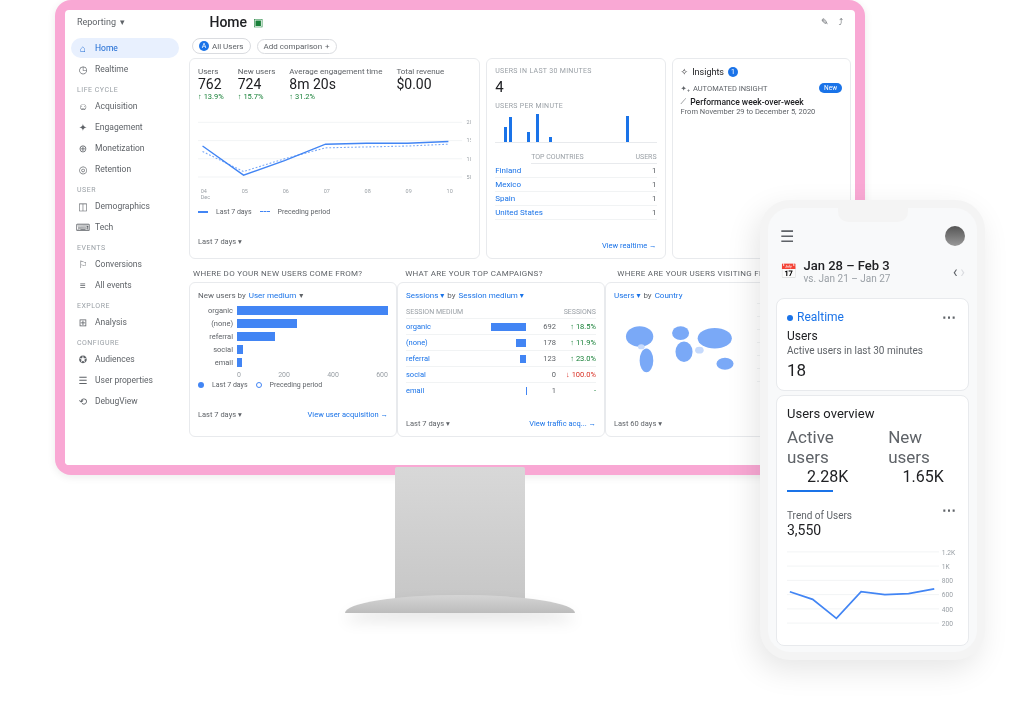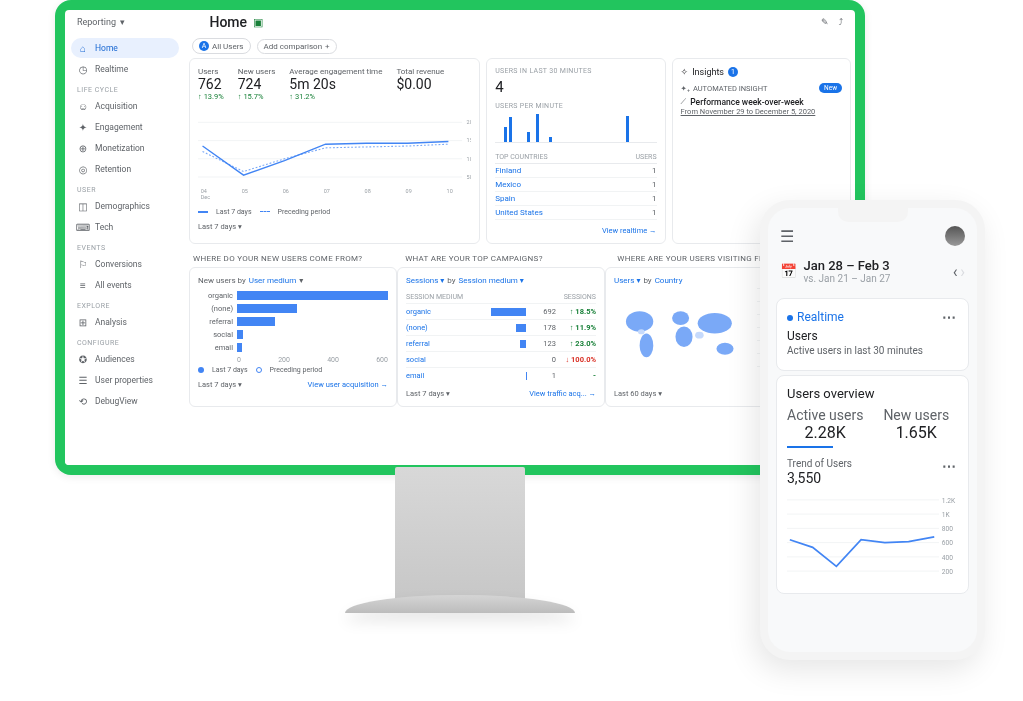--- a/index.html
+++ b/index.html
@@ -1,19 +1,19 @@
 <!DOCTYPE html>
 <html><head>
 <meta charset="utf-8">
 <style>
 * { box-sizing: border-box; margin: 0; padding: 0; }
 body { font-family: -apple-system, BlinkMacSystemFont, 'Segoe UI', Roboto, Arial, sans-serif; background: #fff; position: relative; width: 1023px; height: 701px; overflow: hidden; }
 
 
-.monitor { position: absolute; left: 55px; top: 0; width: 810px; height: 475px; background: #22c55e; border-radius: 16px; padding: 10px; box-shadow: 0 2px 8px rgba(0,0,0,0.08); }
+.monitor { position: absolute; left: 55px; top: 0; width: 810px; height: 475px; background: #f9a8d4; border-radius: 16px; padding: 10px; box-shadow: 0 2px 8px rgba(0,0,0,0.08); }
 .screen { width: 100%; height: 100%; background: #fff; border-radius: 4px; overflow: hidden; font-size: 9px; color: #5f6368; display: flex; flex-direction: column; }
 .stand { position: absolute; left: 395px; top: 467px; width: 130px; height: 135px; background: linear-gradient(180deg,#d8d8d8,#c7c7c7); border-radius: 2px; }
 .base { position: absolute; left: 345px; top: 595px; width: 230px; height: 18px; background: linear-gradient(180deg,#d5d5d5,#bcbcbc); border-radius: 50% / 100% 100% 0 0; box-shadow: 0 8px 15px rgba(0,0,0,0.1); }
 
 
 .topbar { display: flex; align-items: center; justify-content: space-between; padding: 4px 12px; }
 .reporting { display: flex; align-items: center; gap: 4px; font-size: 9px; color: #5f6368; cursor: pointer; }
 .home-title { font-size: 14px; font-weight: 500; color: #202124; display: flex; align-items: center; gap: 6px; padding-left: 45px; }
 .share-icons { display: flex; gap: 10px; color: #5f6368; }
 
@@ -38,57 +38,57 @@
 .metrics { display: flex; gap: 14px; margin-bottom: 8px; }
 .metric .lbl { color: #5f6368; font-size: 8px; }
 .metric .val { font-size: 14px; color: #202124; font-weight: 400; }
 .metric .delta { font-size: 7.5px; color: #188038; }
 .metric .delta::before { content: "↑ "; }
 
 .chart-svg { width: 100%; height: 95px; }
 .legend { display: flex; gap: 8px; font-size: 7px; color: #5f6368; margin-top: 2px; align-items: center; }
 .leg-sw { width: 10px; height: 2px; display: inline-block; }
 
-.footer-row { display: flex; justify-content: space-between; align-items: center; margin-top: 6px; font-size: 7.5px; color: #5f6368; }
+.footer-row { display: flex; justify-content: space-between; align-items: center; margin-top: 21px; font-size: 7.5px; color: #5f6368; }
 .link-btn { color: #1a73e8; cursor: pointer; }
 
 .mini-lbl { font-size: 7px; color: #9aa0a6; text-transform: uppercase; letter-spacing: 0.3px; margin-bottom: 3px; }
 .mini-val { font-size: 15px; color: #202124; margin-bottom: 6px; }
 .mini-bars { display: flex; align-items: flex-end; gap: 1.5px; height: 30px; margin-bottom: 8px; border-bottom: 1px solid #e8eaed; }
 .mini-bar { width: 3px; background: #1a73e8; }
 
 .country-table { width: 100%; }
-.country-table .hdr { display: flex; justify-content: space-between; font-size: 7px; color: #9aa0a6; text-transform: uppercase; border-bottom: 1px solid #e8eaed; padding: 2px 0; }
+.country-table .hdr { display: flex; justify-content: space-between; font-size: 7px; color: #9aa0a6; text-transform: uppercase; border-bottom: 1px solid #e8eaed; padding: 2px 0; margin-left: 36px; }
 .country-row { display: flex; justify-content: space-between; border-bottom: 1px solid #f1f3f4; padding: 2px 0; font-size: 8px; }
 .country-name { color: #1a73e8; cursor: pointer; }
 
 .insights-hdr { display: flex; align-items: center; gap: 4px; font-size: 9px; color: #202124; margin-bottom: 6px; }
 .insights-badge { background: #1a73e8; color: #fff; font-size: 7px; width: 10px; height: 10px; border-radius: 50%; display: inline-flex; align-items: center; justify-content: center; }
 .auto-insight-row { display: flex; justify-content: space-between; align-items: center; font-size: 7.5px; color: #5f6368; margin-bottom: 4px; }
 .new-badge { background: #1a73e8; color: #fff; font-size: 6.5px; padding: 1px 5px; border-radius: 7px; }
 .insight-title { font-size: 8.5px; color: #202124; font-weight: 500; }
-.insight-date { font-size: 7.5px; color: #5f6368; text-decoration: underline; }
+.insight-date { font-size: 7.5px; color: #5f6368; }
 
 .sec-head { font-size: 8px; color: #5f6368; text-transform: uppercase; letter-spacing: 0.3px; margin: 4px 0 4px 4px; }
 .sec-row { display: flex; }
 .dd-head { display: flex; align-items: center; gap: 3px; font-size: 8px; margin-bottom: 6px; }
 .dd-link { color: #1a73e8; cursor: pointer; }
 
 .hbar-row { display: flex; align-items: center; gap: 4px; margin-bottom: 4px; font-size: 7.5px; }
 .hbar-lbl { width: 35px; text-align: right; color: #5f6368; }
 .hbar-bar { height: 9px; background: #4285f4; }
 .axis-lbls { display: flex; justify-content: space-between; font-size: 7px; color: #9aa0a6; padding-left: 39px; }
 
 .session-table .hdr { display: flex; justify-content: space-between; font-size: 7px; color: #9aa0a6; text-transform: uppercase; padding: 2px 0; }
 .session-row { display: flex; align-items: center; font-size: 7.5px; padding: 3px 0; border-top: 1px solid #f1f3f4; }
 .sr-med { flex: 1; color: #1a73e8; cursor: pointer; }
 .sr-bar { width: 35px; height: 8px; margin-right: 6px; position: relative; }
 .sr-bar-fill { position: absolute; right: 0; top: 0; bottom: 0; background: #4285f4; }
 .sr-val { width: 24px; text-align: right; }
-.sr-pct { width: 40px; text-align: right; color: #188038; font-weight: bold; }
+.sr-pct { width: 40px; text-align: right; color: #188038; }
 .sr-pct.neg { color: #d93025; }
 
 .map-svg { width: 100%; height: 90px; }
 .map-countries { font-size: 7.5px; }
 .map-countries .hdr { display: flex; justify-content: flex-end; font-size: 7px; color: #9aa0a6; text-transform: uppercase; padding: 2px 0; }
 .map-row { display: flex; justify-content: flex-end; padding: 1.5px 0; border-top: 1px solid #f1f3f4; }
 
 
 .phone { position: absolute; left: 760px; top: 200px; width: 225px; height: 460px; background: #f4f4f4; border-radius: 30px; padding: 8px; box-shadow: -5px 10px 30px rgba(0,0,0,0.1); }
 .phone-screen { width: 100%; height: 100%; background: #f8f9fa; border-radius: 22px; overflow: hidden; font-size: 11px; color: #5f6368; position: relative; }
@@ -105,21 +105,21 @@
 
 .pcard { background: #fff; border: 1px solid #e8eaed; border-radius: 8px; margin: 4px 8px; padding: 10px; }
 .pcard-hdr { display: flex; justify-content: space-between; align-items: center; margin-bottom: 4px; }
 .rt-dot { width: 6px; height: 6px; border-radius: 50%; background: #1a73e8; display: inline-block; margin-right: 4px; }
 .rt-title { color: #1a73e8; font-size: 12px; }
 .more { font-size: 14px; font-weight: bold; color: #5f6368; cursor: pointer; letter-spacing: 2px; }
 .p-sub { font-size: 12px; color: #202124; margin-bottom: 2px; }
 .p-desc { font-size: 10px; color: #5f6368; margin-bottom: 4px; }
 .p-big { font-size: 17px; color: #202124; }
 .overview-metrics { display: flex; gap: 20px; margin-top: 6px; }
-.ov-met .lbl { font-size: 14px; color: #5f6368; }
+.ov-met .lbl { font-size: 17px; color: #5f6368; }
 .ov-met .val { font-size: 16px; color: #202124; text-align: center; }
 .ov-underline { height: 2px; background: #1a73e8; width: 46px; margin-top: 4px; }
 .trend-chart { width: 100%; height: 90px; margin-top: 4px; }
 </style>
 </head>
 <body>
 
 <div class="monitor">
 <div class="screen">
 
@@ -231,21 +231,21 @@
                   <div class="val">762</div>
                   <div class="delta">13.9%</div>
                 </div>
                 <div class="metric">
                   <div class="lbl">New users</div>
                   <div class="val">724</div>
                   <div class="delta">15.7%</div>
                 </div>
                 <div class="metric">
                   <div class="lbl">Average engagement time</div>
-                  <div class="val">5m 20s</div>
+                  <div class="val">8m 20s</div>
                   <div class="delta">31.2%</div>
                 </div>
                 <div class="metric">
                   <div class="lbl">Total revenue</div>
                   <div class="val">$0.00</div>
                 </div>
               </div>
     <svg class="chart-svg" viewBox="0 0 300 95">
       <line x1="0" y1="10" x2="290" y2="10" stroke="#f1f3f4"></line>
       <line x1="0" y1="30" x2="290" y2="30" stroke="#f1f3f4"></line>
@@ -585,38 +585,39 @@
     </div>
   </div>
 
   <div class="pcard">
     <div class="pcard-hdr">
       <span><span class="rt-dot"></span><span class="rt-title">Realtime</span></span>
       <span class="more">⋯</span>
     </div>
     <div class="p-sub">Users</div>
     <div class="p-desc">Active users in last 30 minutes</div>
+    <div class="p-big">18</div>
   </div>
 
   <div class="pcard" style="position:relative;">
     <div class="p-sub" style="font-size:13px;">Users overview</div>
     <div class="overview-metrics">
       <div class="ov-met">
         <div class="lbl">Active users</div>
         <div class="val">2.28K</div>
         <div class="ov-underline"></div>
       </div>
       <div class="ov-met">
         <div class="lbl">New users</div>
         <div class="val">1.65K</div>
       </div>
     </div>
     <div style="display:flex;justify-content:space-between;margin-top:10px;">
       <div>
-        <div class="p-desc" style="margin-bottom:1px;">Trend of Users</div>
+        <div class="p-desc" style="margin-bottom:1px;margin-top:8px;">Trend of Users</div>
         <div style="font-size:14px;color:#202124;">3,550</div>
       </div>
       <span class="more">⋯</span>
     </div>
     <svg class="trend-chart" viewBox="0 0 180 90">
       <line x1="0" y1="8" x2="160" y2="8" stroke="#f1f3f4"></line>
       <line x1="0" y1="23" x2="160" y2="23" stroke="#f1f3f4"></line>
       <line x1="0" y1="38" x2="160" y2="38" stroke="#f1f3f4"></line>
       <line x1="0" y1="53" x2="160" y2="53" stroke="#f1f3f4"></line>
       <line x1="0" y1="68" x2="160" y2="68" stroke="#f1f3f4"></line>

